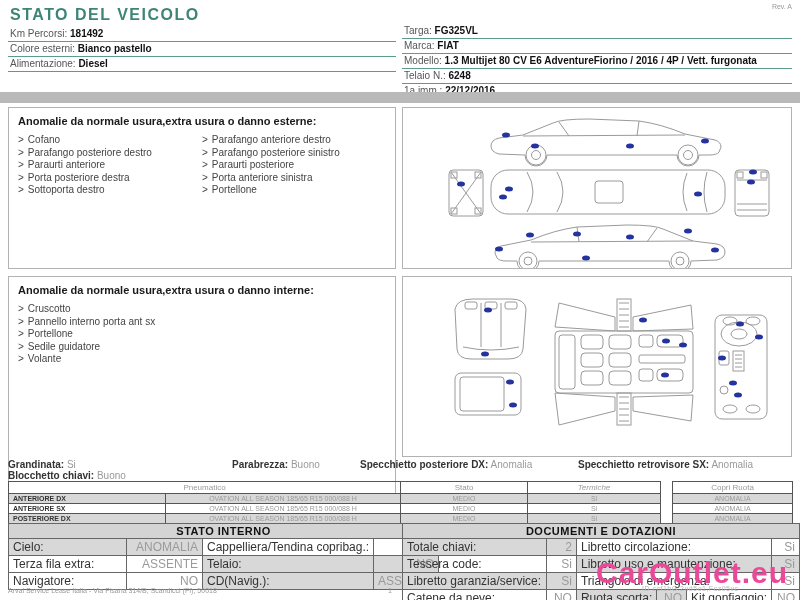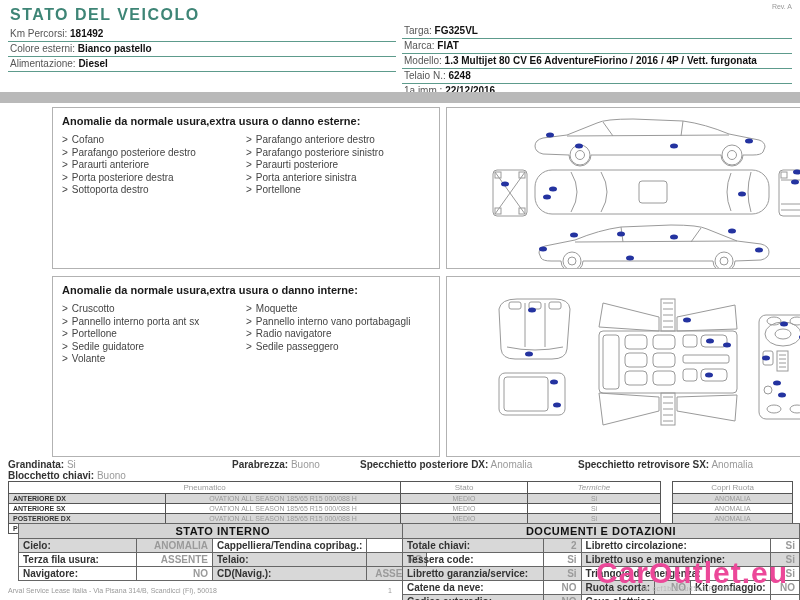--- a/index.html
+++ b/index.html
@@ -15,24 +15,24 @@
   .rev { right:8px; top:3px; font-size:7px; color:#999; }
   .hdr-col { position:absolute; }
   #hdr-left { left:8px; top:27px; width:388px; }
   #hdr-right { left:402px; top:24px; width:390px; }
   .field { border-bottom:1px solid #5d9b8c; padding:1px 0 1px 2px; font-size:10px; color:#555; line-height:12px; }
   .field b { color:#111; }
 
   .graybar { left:0; top:92px; width:800px; height:11px; background:#b9b9b9; }
 
   
-  .box { position:absolute; border:1px solid #b2b2b2; background:#fff;margin-left:44px; }
+  .box { position:absolute; border:1px solid #b2b2b2; background:#fff; }
   #box-ext-list { left:8px; top:107px; width:388px; height:162px; padding:7px 9px; }
   #box-ext-diag { left:402px; top:107px; width:390px; height:162px; }
-  #box-int-list { left:8px; top:276px; width:388px; height:181px; padding:7px 9px; }
+  #box-int-list { left:8px; top:276px; width:388px; height:218px; padding:7px 9px; }
   #box-int-diag { left:402px; top:276px; width:390px; height:181px; }
   .box h2 { font-size:11px; font-weight:bold; color:#1a1a1a; margin-bottom:7px; }
   .cols { display:flex; }
   .cols ul { list-style:none; width:50%; font-size:10px; color:#444; line-height:12.5px; padding-right:4px; }
   .cols .b { margin-right:4px; }
 
   
   .sum { position:absolute; font-size:10px; white-space:nowrap; }
   .sum .lbl { font-weight:bold; color:#333; }
   .sum .val { color:#9a9a9a; }
@@ -44,23 +44,23 @@
   .copritbl { left:672px; }
   .tiretbl td, .copritbl td { border:1px solid #555; font-size:7px; padding:1px 4px; height:9px; }
   .thead td { color:#9a9a9a; font-size:8px; text-align:center; font-weight:normal; height:11px; }
   .pos { width:157px; font-weight:bold; color:#333; font-size:7.5px; }
   .spec { width:235px; color:#9a9a9a; text-align:center; }
   .cen { color:#9a9a9a; text-align:center; }
   .w-stato { width:127px; } .w-term { width:133px;font-style:italic; } .w-copri { width:120px; }
   .shade { background:#d8d8d8; }
 
   .infotbl { position:absolute; top:523px; }
-  #stato-interno { left:18px; }
+  #stato-interno { left:8px; }
   #documenti { left:402px; }
-  .infotbl td { border:1px solid #666; font-size:10px; padding:1px 4px; height:11px; overflow:hidden; white-space:nowrap;font-weight:bold; }
+  .infotbl td { border:1px solid #666; font-size:12px; padding:1px 4px; height:11px; overflow:hidden; white-space:nowrap; }
   .infotbl .ttl td { background:#d4d4d4; font-size:11px; font-weight:bold; color:#111; text-align:center; letter-spacing:0.5px; height:13px; }
   .lab { color:#333; }
   .val { color:#9a9a9a; text-align:right; }
 
   
   .footer { left:8px; top:587px; font-size:7px; color:#9a9a9a; }
   .pagenum { left:388px; top:587px; font-size:7px; color:#9a9a9a; }
   .wm { left:596px; top:556px; font-size:30px; font-weight:bold; color:#ec4899; letter-spacing:1px; }
   .wm-id { left:642px; top:585px; font-size:7px; color:#b8b8b8; letter-spacing:0.5px; }
 
@@ -197,26 +197,20 @@
 
   <div id="box-int-list" class="box">
     <h2>Anomalie da normale usura,extra usura o danno interne:</h2>
     <div class="cols">
       <ul>
         <li><span class="b">&gt;</span><span>Cruscotto</span></li>
         <li><span class="b">&gt;</span><span>Pannello interno porta ant sx</span></li>
         <li><span class="b">&gt;</span><span>Portellone</span></li>
         <li><span class="b">&gt;</span><span>Sedile guidatore</span></li>
         <li><span class="b">&gt;</span><span>Volante</span></li>
-      </ul>
-      <ul>
-        <li><span class="b">&gt;</span><span>Moquette</span></li>
-        <li><span class="b">&gt;</span><span>Pannello interno vano portabagagli</span></li>
-        <li><span class="b">&gt;</span><span>Radio navigatore</span></li>
-        <li><span class="b">&gt;</span><span>Sedile passeggero</span></li>
       </ul>
     </div>
   </div>
 
   <div id="box-int-diag" class="box">
     <svg width="388" height="179" viewBox="0 0 388 179">
       <g class="diag-stroke">
         <path d="M52,32 Q54,22 70,22 L108,22 Q122,22 123,32 L120,72 Q119,82 105,82 L68,82 Q55,82 54,72 Z"></path>
         <path d="M78,26 L78,70 M98,26 L98,70"></path>
         <rect x="62" y="25" width="12" height="7" rx="2"></rect>
@@ -368,21 +362,21 @@
         <tr class="ttl">
       <td colspan="4">STATO INTERNO</td>
     </tr>
     <tr>
       <td class="lab shade">Cielo:</td>
       <td class="val shade">ANOMALIA</td>
       <td class="lab">Cappelliera/Tendina copribag.:</td>
       <td class="val">NO</td>
     </tr>
     <tr>
-      <td class="lab">Terza fila usura:</td>
+      <td class="lab">Terza fila extra:</td>
       <td class="val">ASSENTE</td>
       <td class="lab shade">Telaio:</td>
       <td class="val shade">NO</td>
     </tr>
     <tr>
       <td class="lab">Navigatore:</td>
       <td class="val">NO</td>
       <td class="lab shade">CD(Navig.):</td>
       <td class="val shade">ASSENTE</td>
     </tr>

